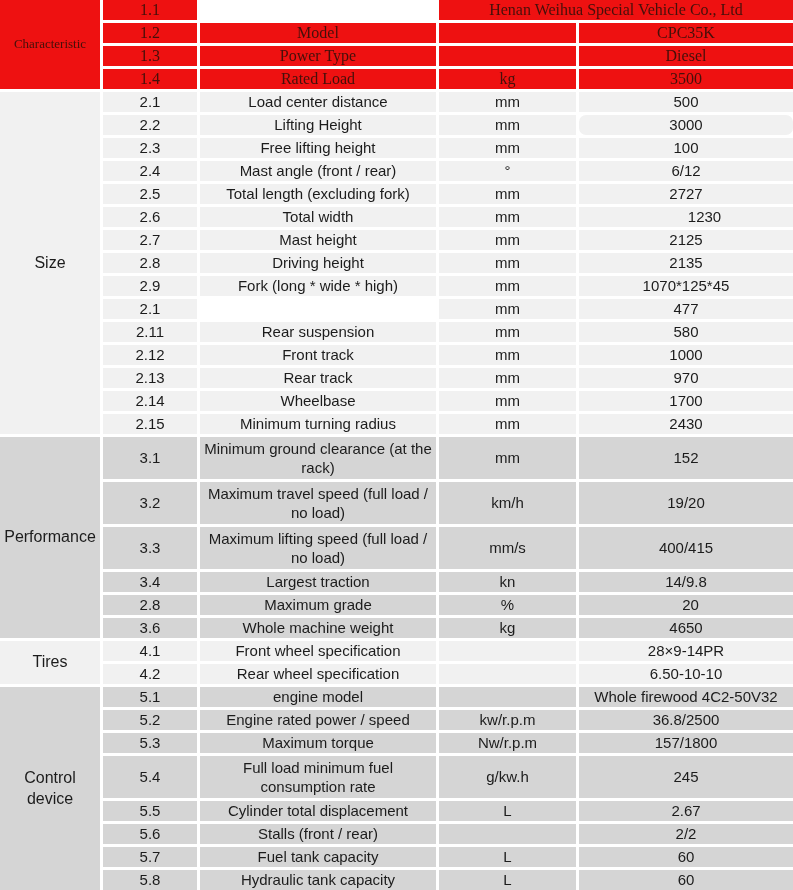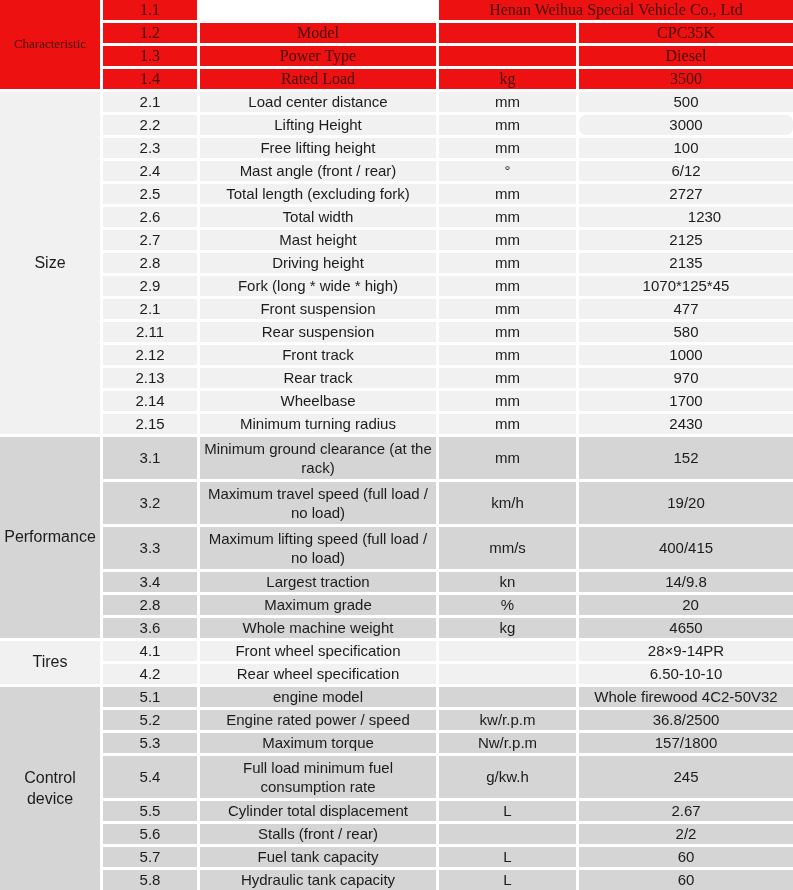--- a/index.html
+++ b/index.html
@@ -92,21 +92,20 @@
     <div class="cell light" style="grid-area: 11 / 5;">2125</div>
     <div class="cell light" style="grid-area: 12 / 2;">2.8</div>
     <div class="cell light" style="grid-area: 12 / 3;">Driving height</div>
     <div class="cell light" style="grid-area: 12 / 4;">mm</div>
     <div class="cell light" style="grid-area: 12 / 5;">2135</div>
     <div class="cell light" style="grid-area: 13 / 2;">2.9</div>
     <div class="cell light" style="grid-area: 13 / 3;">Fork (long * wide * high)</div>
     <div class="cell light" style="grid-area: 13 / 4;">mm</div>
     <div class="cell light" style="grid-area: 13 / 5;">1070*125*45</div>
     <div class="cell light" style="grid-area: 14 / 2;">2.1</div>
-    <div class="cell light" style="grid-area: 14 / 3;">Front suspension</div>
     <div class="cell light" style="grid-area: 14 / 4;">mm</div>
     <div class="cell light" style="grid-area: 14 / 5;">477</div>
     <div class="cell light" style="grid-area: 15 / 2;">2.11</div>
     <div class="cell light" style="grid-area: 15 / 3;">Rear suspension</div>
     <div class="cell light" style="grid-area: 15 / 4;">mm</div>
     <div class="cell light" style="grid-area: 15 / 5;">580</div>
     <div class="cell light" style="grid-area: 16 / 2;">2.12</div>
     <div class="cell light" style="grid-area: 16 / 3;">Front track</div>
     <div class="cell light" style="grid-area: 16 / 4;">mm</div>
     <div class="cell light" style="grid-area: 16 / 5;">1000</div>

